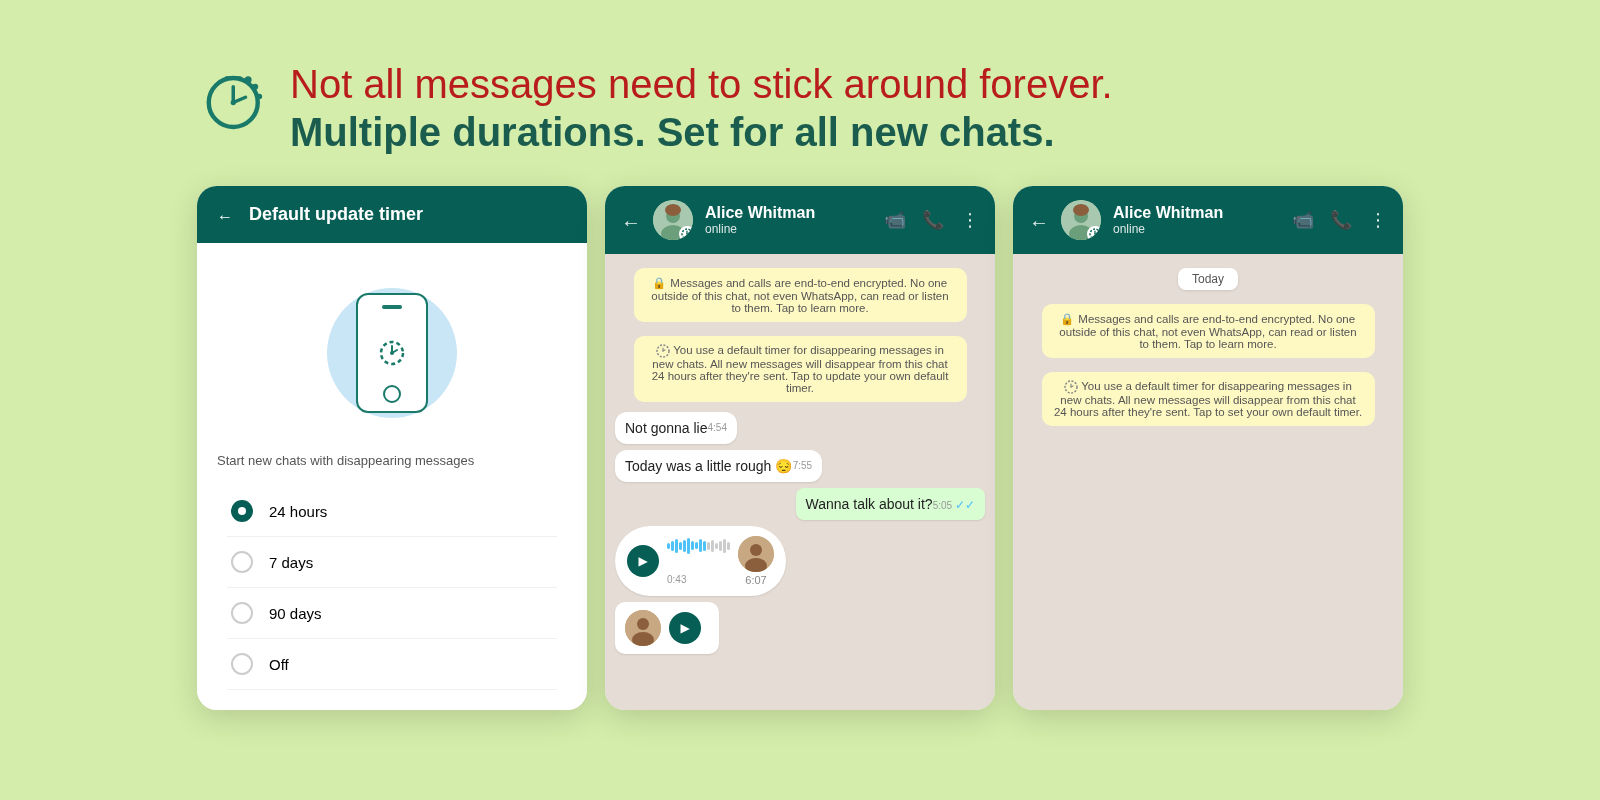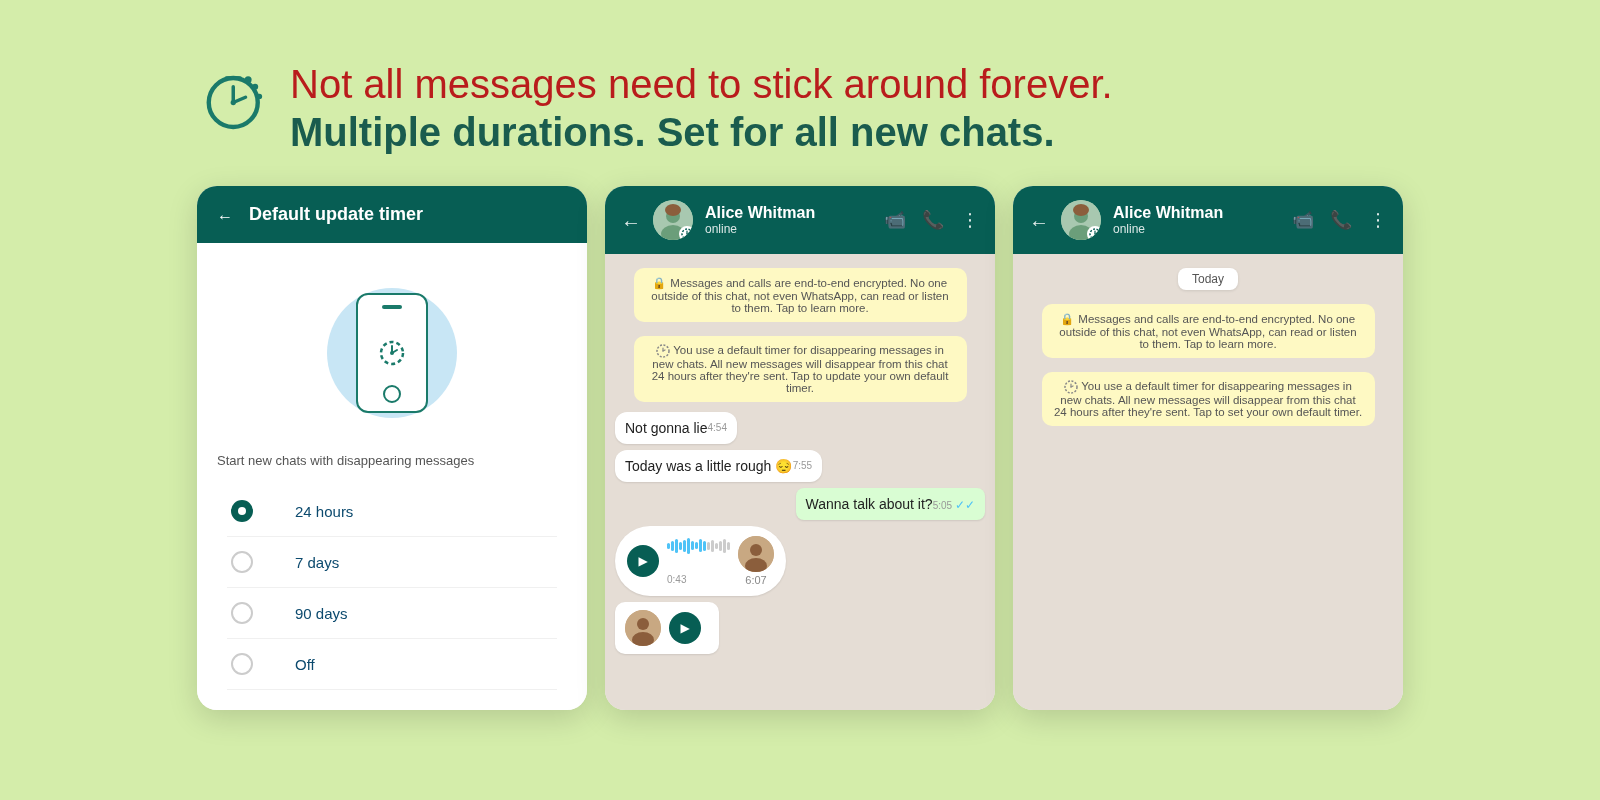--- a/index.html
+++ b/index.html
@@ -226,22 +226,21 @@
     }
     .radio-circle.selected::after {
       content: '';
       width: 8px;
       height: 8px;
       background: white;
       border-radius: 50%;
     }
     .radio-label {
       font-size: 15px;
-      color: #0c4a6e;
-      margin-left: 26px;
+      color: #000000;
     }
 
     
     .chat-body {
       background: #e5ddd5;
       flex: 1;
       overflow: hidden;
       display: flex;
       flex-direction: column;
       gap: 6px;

